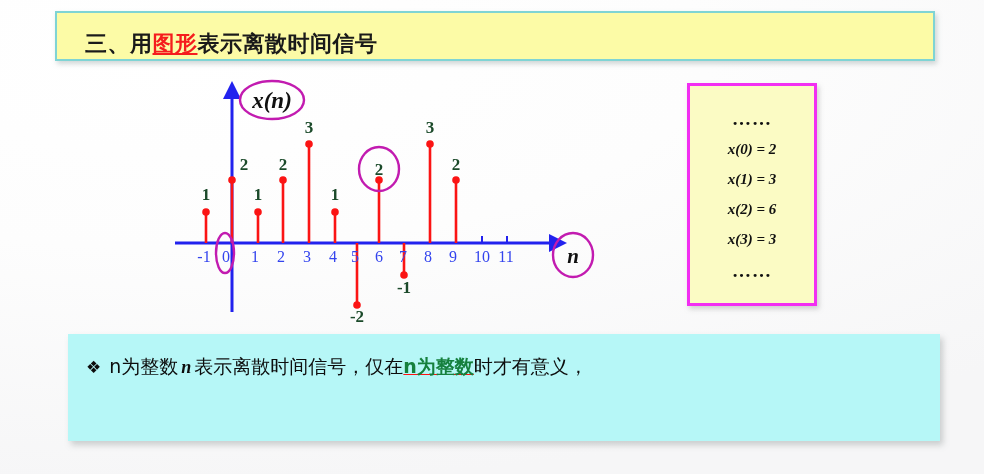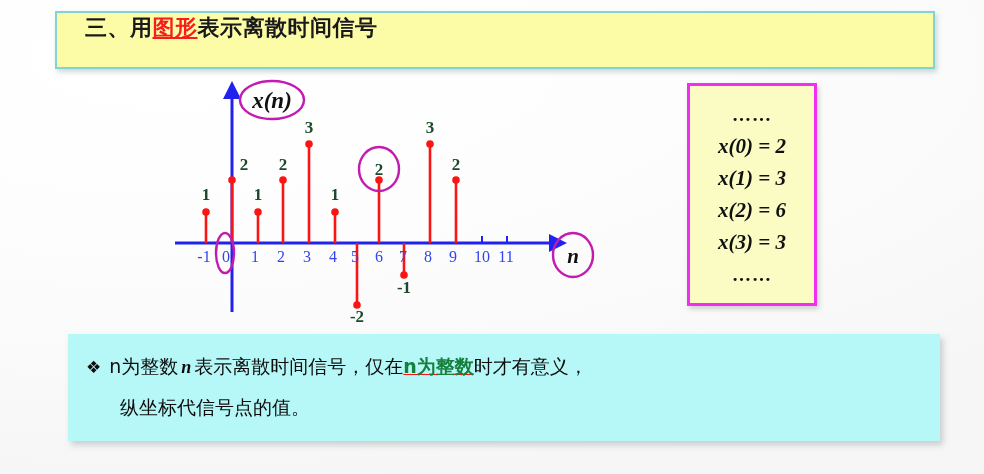--- a/index.html
+++ b/index.html
@@ -22,27 +22,27 @@
     background:
       radial-gradient(120% 90% at 18% 12%, #ffffff 0%, #fdfdfd 45%, #f6f6f7 100%);
   }
 
   
   #title-banner {
     position: absolute;
     left: 55px;
     top: 11px;
     width: 880px;
-    height: 58px;
+    height: 50px;
     background: #fcfba6;
     border: 2px solid #7fd4d4;
     box-shadow: 2px 3px 5px rgba(120,140,140,0.35);
     box-sizing: border-box;
     display: flex;
-    align-items: flex-start;
+    align-items: flex-end;
   }
   #title-text {
     font-family: "DejaVu Sans", "Liberation Sans", sans-serif;
     font-size: 22px;
     font-weight: bold;
     color: #1a1a1a;
     padding-left: 28px;
     letter-spacing: 0.5px;
     white-space: nowrap;
   }
@@ -74,21 +74,21 @@
     box-sizing: border-box;
     box-shadow: 2px 3px 5px rgba(130,130,130,0.35);
     display: flex;
     flex-direction: column;
     align-items: center;
     justify-content: space-evenly;
     padding: 8px 0;
   }
   #value-box .vline {
     font-family: "Liberation Serif", "DejaVu Serif", serif;
-    font-size: 21px;
+    font-size: 15px;
     font-weight: bold;
     font-style: italic;
     color: #101010;
     line-height: 1;
     white-space: nowrap;
   }
   #value-box .dots {
     font-style: normal;
     font-size: 19px;
     letter-spacing: 1px;
@@ -238,14 +238,13 @@
   <div class="vline">x(1) = 3</div>
   <div class="vline">x(2) = 6</div>
   <div class="vline">x(3) = 3</div>
   <div class="vline dots">……</div>
 </div>
 
 <div id="note-box">
   <div class="note-line">
     <span class="bullet">❖</span><span>n为整数</span><span class="italic-n">n</span><span>表示离散时间信号，仅在</span><span class="hl">n为整数</span><span>时才有意义，</span>
   </div>
-  <div class="note-line indent">纵坐标代信号点的值。</div>
 </div>
 
 </body></html>

